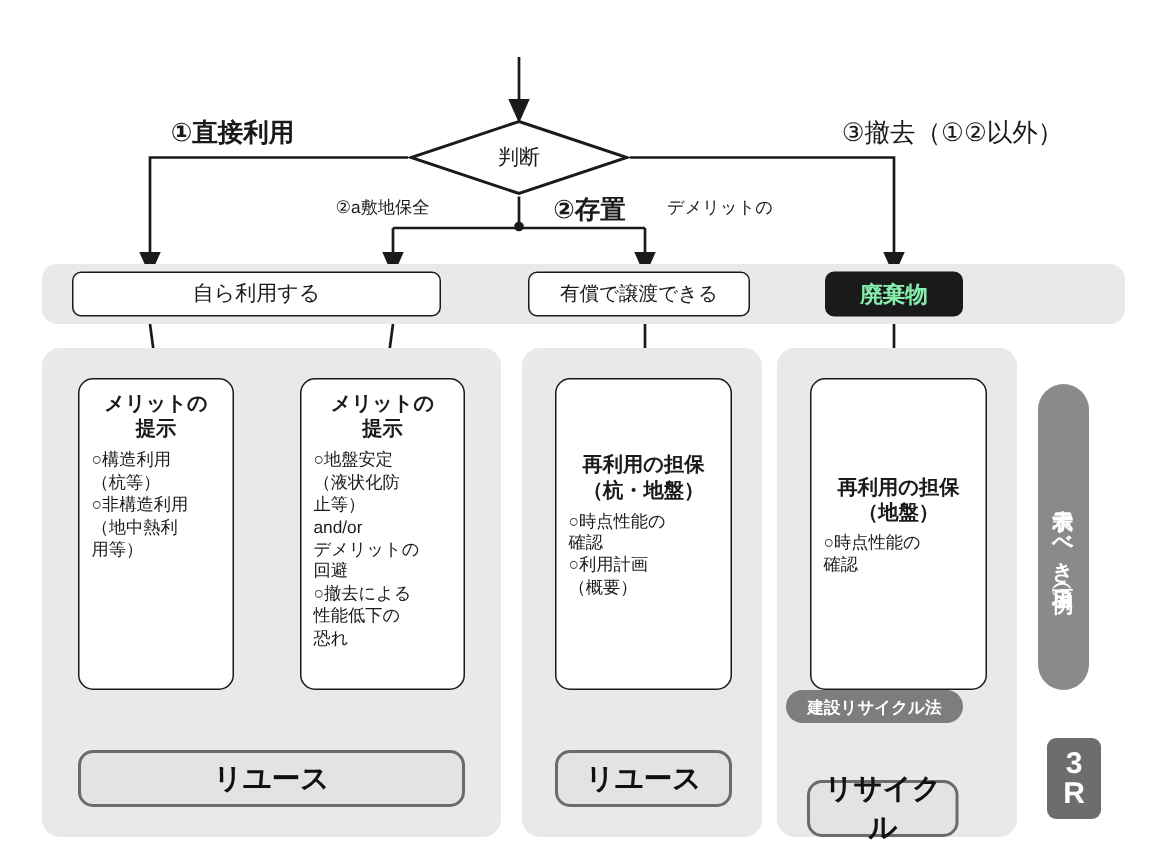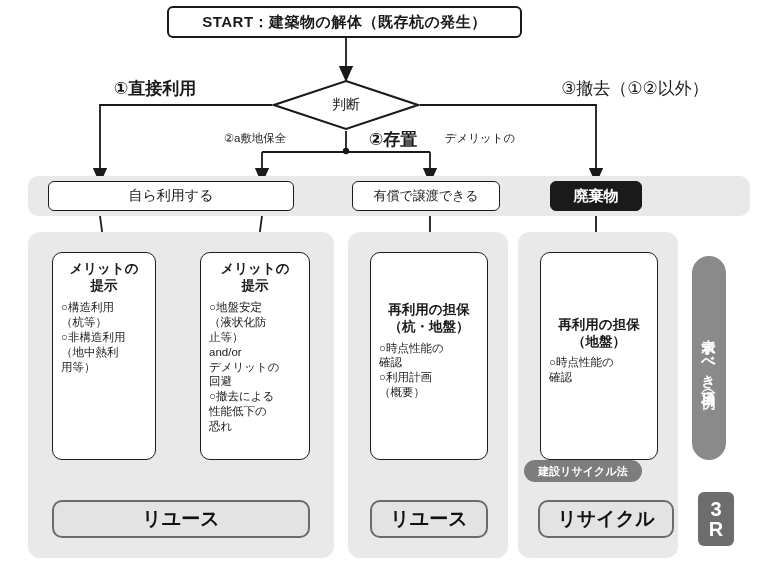--- a/index.html
+++ b/index.html
@@ -36,21 +36,21 @@
     background:#e9e9e9;border-radius:10px;
   }
 
   .rolebox{
     height:30px;border:1.6px solid #1a1a1a;border-radius:6px;background:#fff;
     font-size:14px;
   }
   .role-self{left:48px;top:181px;width:246px;}
   .role-paid{left:352px;top:181px;width:148px;font-size:13px;}
   .role-waste{
-    left:550px;top:181px;width:92px;background:#1a1a1a;color:#ffffff;
+    left:550px;top:181px;width:92px;background:#1a1a1a;color:#86efac;
     border:1.6px solid #1a1a1a;font-weight:bold;font-size:15px;
   }
   .pill{
     left:652px;top:182px;width:108px;height:27px;border-radius:14px;
     background:#7d7d7d;color:#fff;font-size:11.5px;font-weight:bold;
   }
   .pill2{
     left:524px;top:460px;width:118px;height:22px;border-radius:11px;
     background:#7d7d7d;color:#fff;font-size:11px;font-weight:bold;
   }
@@ -74,21 +74,21 @@
   .card-reuse-b{left:370px;top:252px;width:118px;height:208px;}
   .card-reuse-c{left:540px;top:252px;width:118px;height:208px;}
 
   
   .result{
     border:2.5px solid #6b6b6b;border-radius:10px;background:#e3e3e3;
     font-size:19px;font-weight:bold;color:#111;height:38px;
   }
   .res-a{left:52px;top:500px;width:258px;}
   .res-b{left:370px;top:500px;width:118px;}
-  .res-c{left:538px;top:500px;width:136px;}
+  .res-c{left:538px;top:520px;width:101px;}
 
   
   .vpill{
     left:692px;top:256px;width:34px;height:204px;border-radius:17px;
     background:#8a8a8a;color:#fff;font-size:14px;font-weight:bold;
     writing-mode:vertical-rl;text-orientation:upright;letter-spacing:1px;
     display:flex;align-items:center;justify-content:center;
   }
   .r3{
     left:698px;top:492px;width:36px;height:54px;border-radius:6px;
@@ -136,21 +136,20 @@
     <g stroke="#8a8a8a" stroke-width="2.2" fill="none">
 
       <line x1="104" y1="462" x2="104" y2="494" marker-end="url(#ahg)"></line>
       <line x1="255" y1="462" x2="255" y2="494" marker-end="url(#ahg)"></line>
       <line x1="429" y1="462" x2="429" y2="494" marker-end="url(#ahg)"></line>
       <line x1="598" y1="484" x2="598" y2="494" marker-end="url(#ahg)"></line>
       <line x1="598" y1="462" x2="598" y2="460"></line>
     </g>
   </svg>
 
-  <div class="abs startbox ctr">START：建築物の解体（既存杭の発生）</div>
 
   <div class="abs diamond-wrap">
     <svg width="148" height="52" viewBox="0 0 148 52">
       <polygon points="74,2 146,26 74,50 2,26" fill="#ffffff" stroke="#1a1a1a" stroke-width="2"></polygon>
     </svg>
   </div>
   <div class="abs diamond-label ctr">判断</div>
 
   <div class="abs lab-direct ctr">①直接利用</div>
   <div class="abs lab-remove ctr">③撤去（①②以外）</div>

